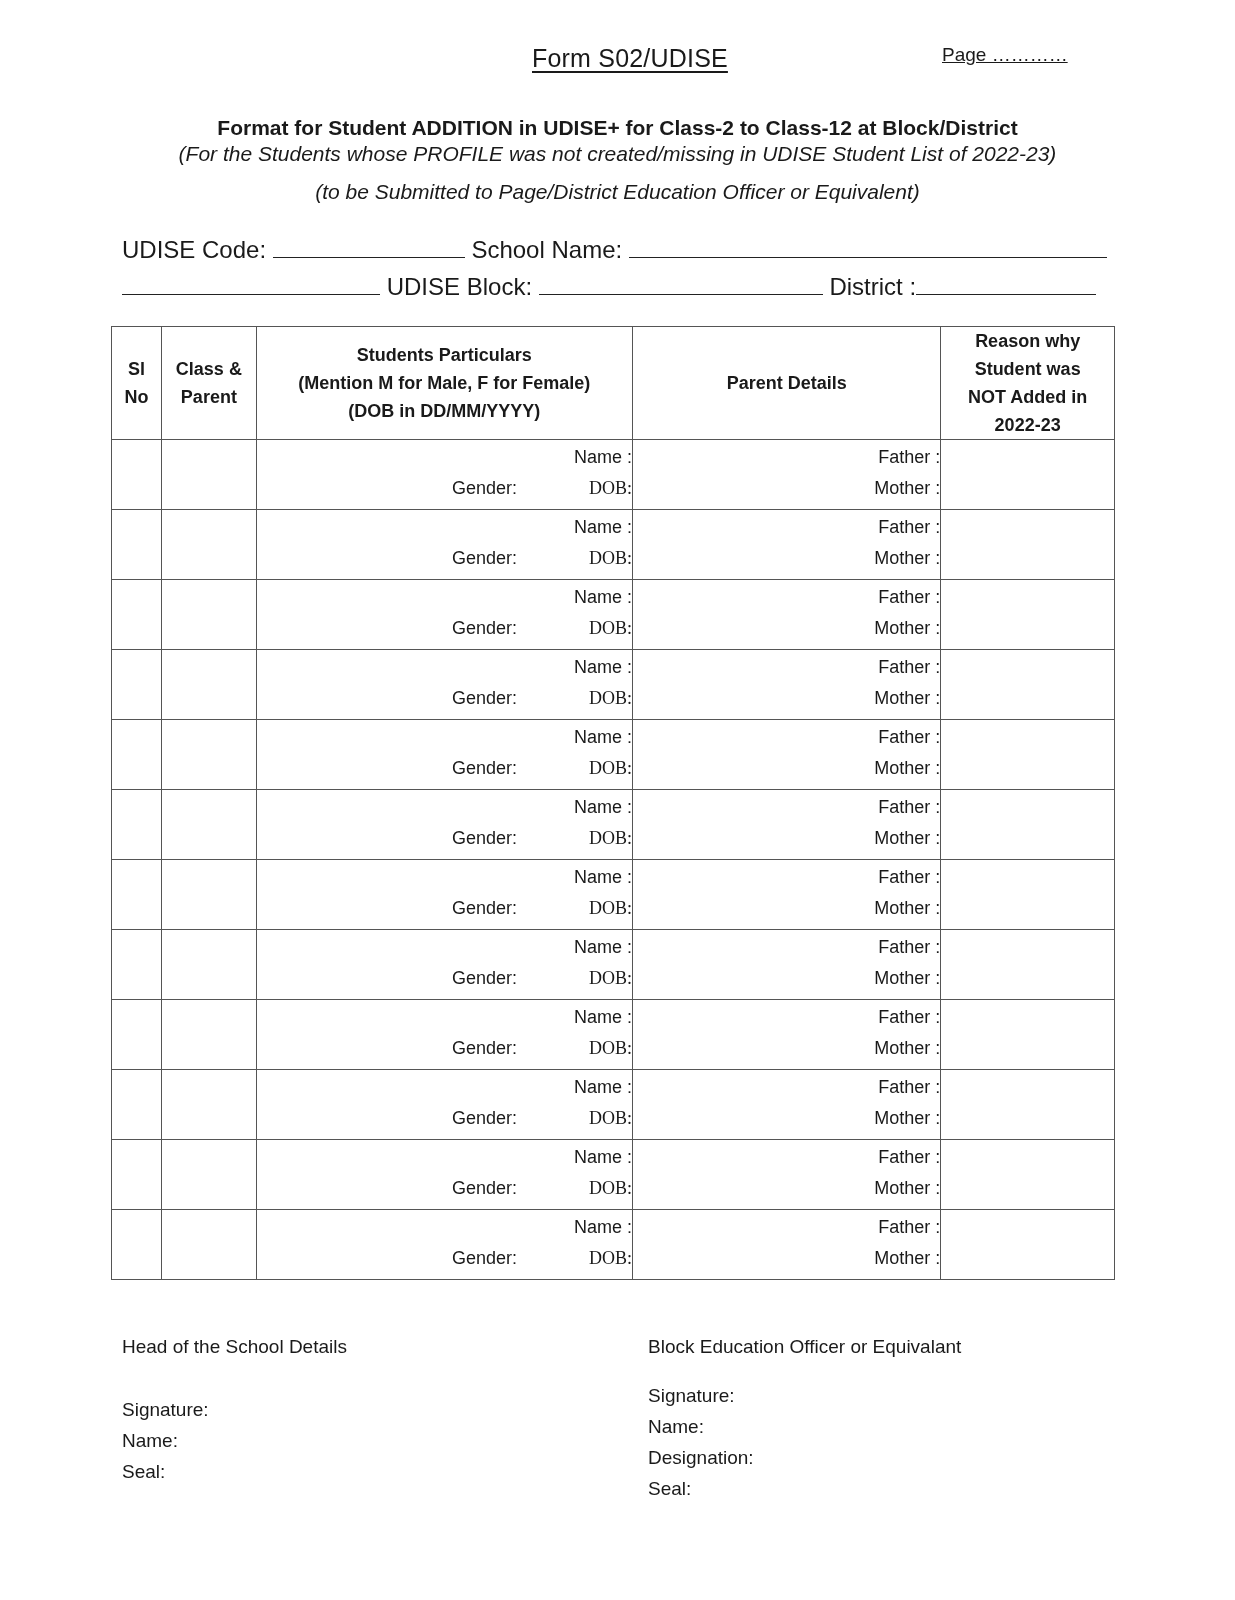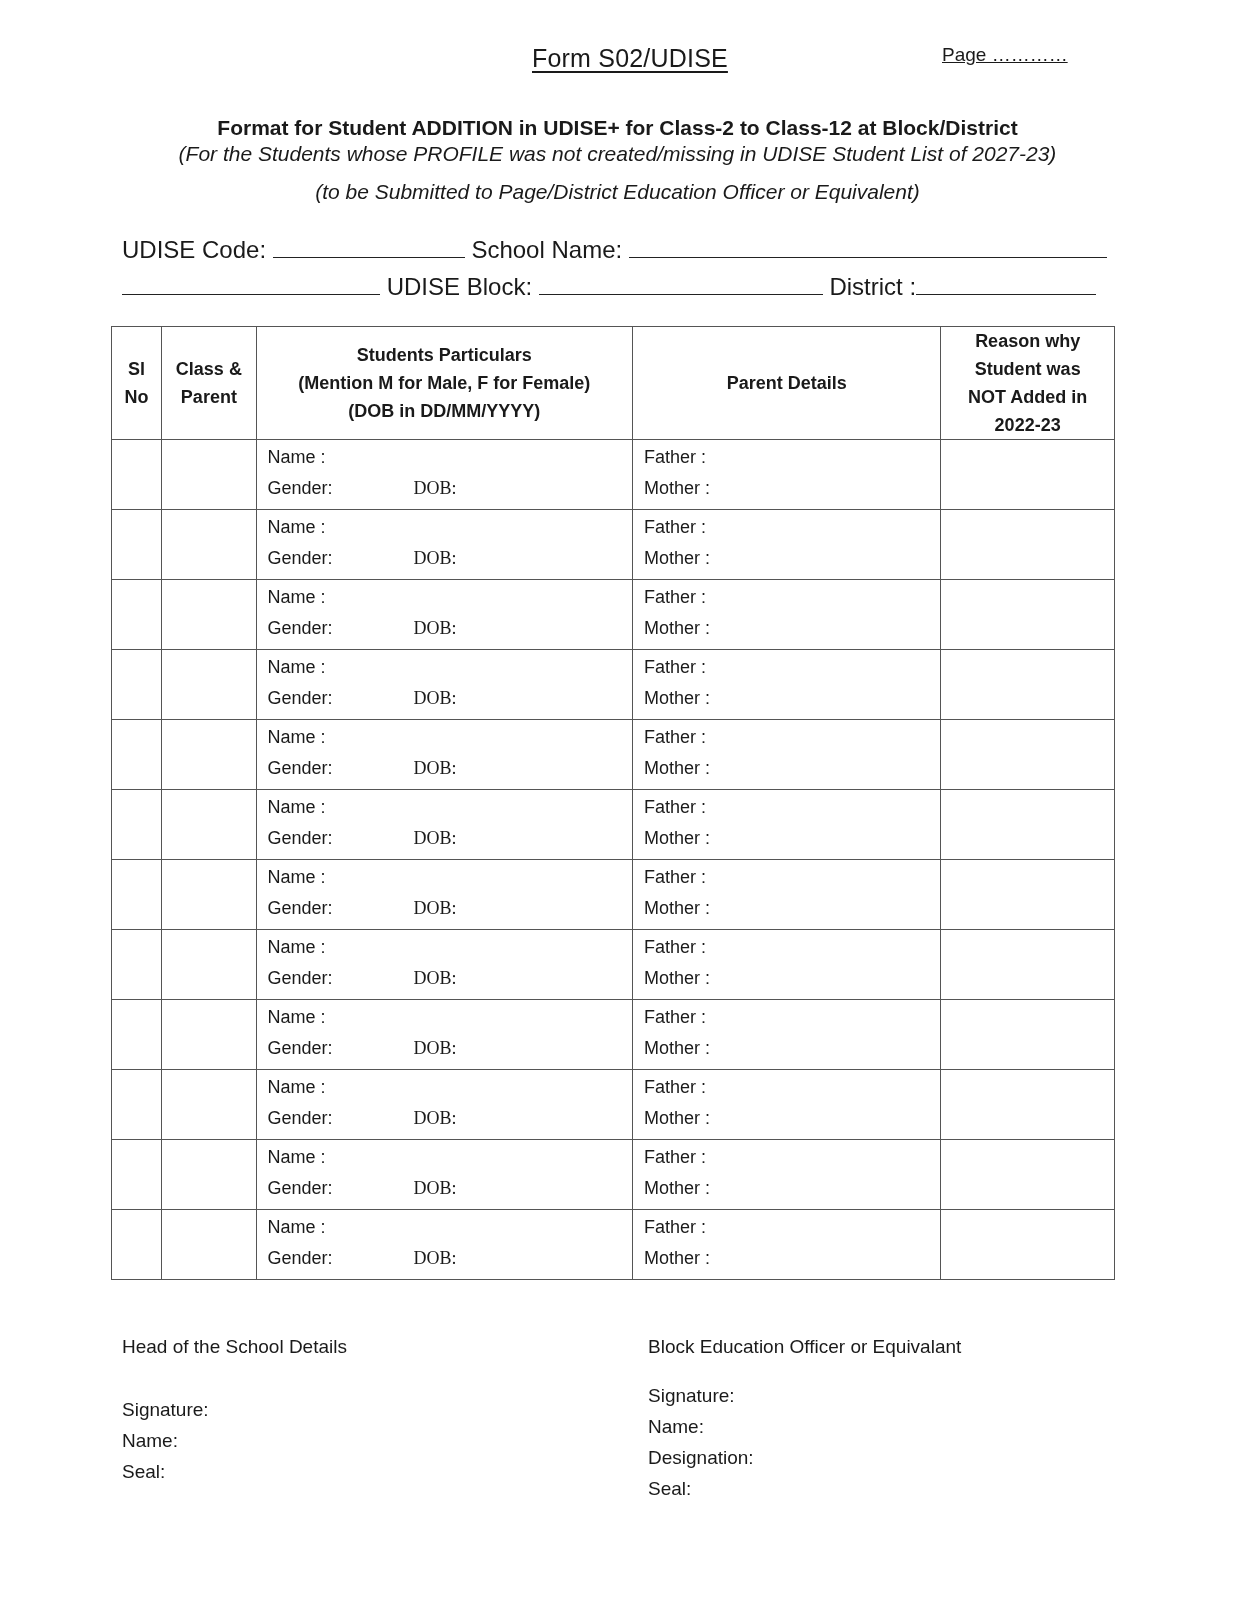--- a/index.html
+++ b/index.html
@@ -26,21 +26,21 @@
     .fr1 { left: 122px; top: 236px; }
     .fr2 { left: 122px; top: 273px; }
     .blank { display: inline-block; border-bottom: 1.5px solid #222; height: 18px; vertical-align: baseline; }
 
     table.main {
       position: absolute; left: 111px; top: 326px; width: 1004px;
       border-collapse: collapse; font-size: 18px;
     }
     table.main th, table.main td { border: 1.3px solid #555; padding: 0; }
     table.main th { font-weight: bold; text-align: center; line-height: 28px; height: 110px; }
-    table.main td { height: 69px; vertical-align: top; }
+    table.main td { height: 69px; vertical-align: top; text-align: right; }
     .c-sl { width: 49px; }
     .c-cls { width: 93px; }
     .c-stu { width: 374px; }
     .c-par { width: 306px; margin-top: 17px; }
     .c-rsn { width: 172px; }
     .cell-line { display: block; padding-left: 11px; line-height: 31px; }
     .cell-line.first { margin-top: 2px; }
     .dob { display: inline-block; margin-left: 72px; font-family: Liberation Serif, serif; }
     .gender { display: inline-block; width: 74px; }
 
@@ -52,21 +52,21 @@
     .sig-line { display: block; line-height: 31px; }
   </style>
 </head>
 <body>
 
 <div>
   <div class="form-code">Form S02/UDISE</div>
   <div class="page-label">Page …………</div>
 
   <div class="title">Format for Student ADDITION in UDISE+ for Class-2 to Class-12 at Block/District</div>
-  <div class="subtitle sub1">(For the Students whose PROFILE was not created/missing in UDISE Student List of 2027-23)</div>
+  <div class="subtitle sub1">(For the Students whose PROFILE was not created/missing in UDISE Student List of 2022-23)</div>
   <div class="subtitle sub2">(to be Submitted to Page/District Education Officer or Equivalent)</div>
 
   <div class="field-row fr1">
     <span>UDISE Code:</span>
     <span class="blank" style="width:192px;"></span>
     <span>School Name:</span>
     <span class="blank" style="width:478px;"></span>
   </div>
   <div class="field-row fr2">
     <span class="blank" style="width:258px;"></span>

